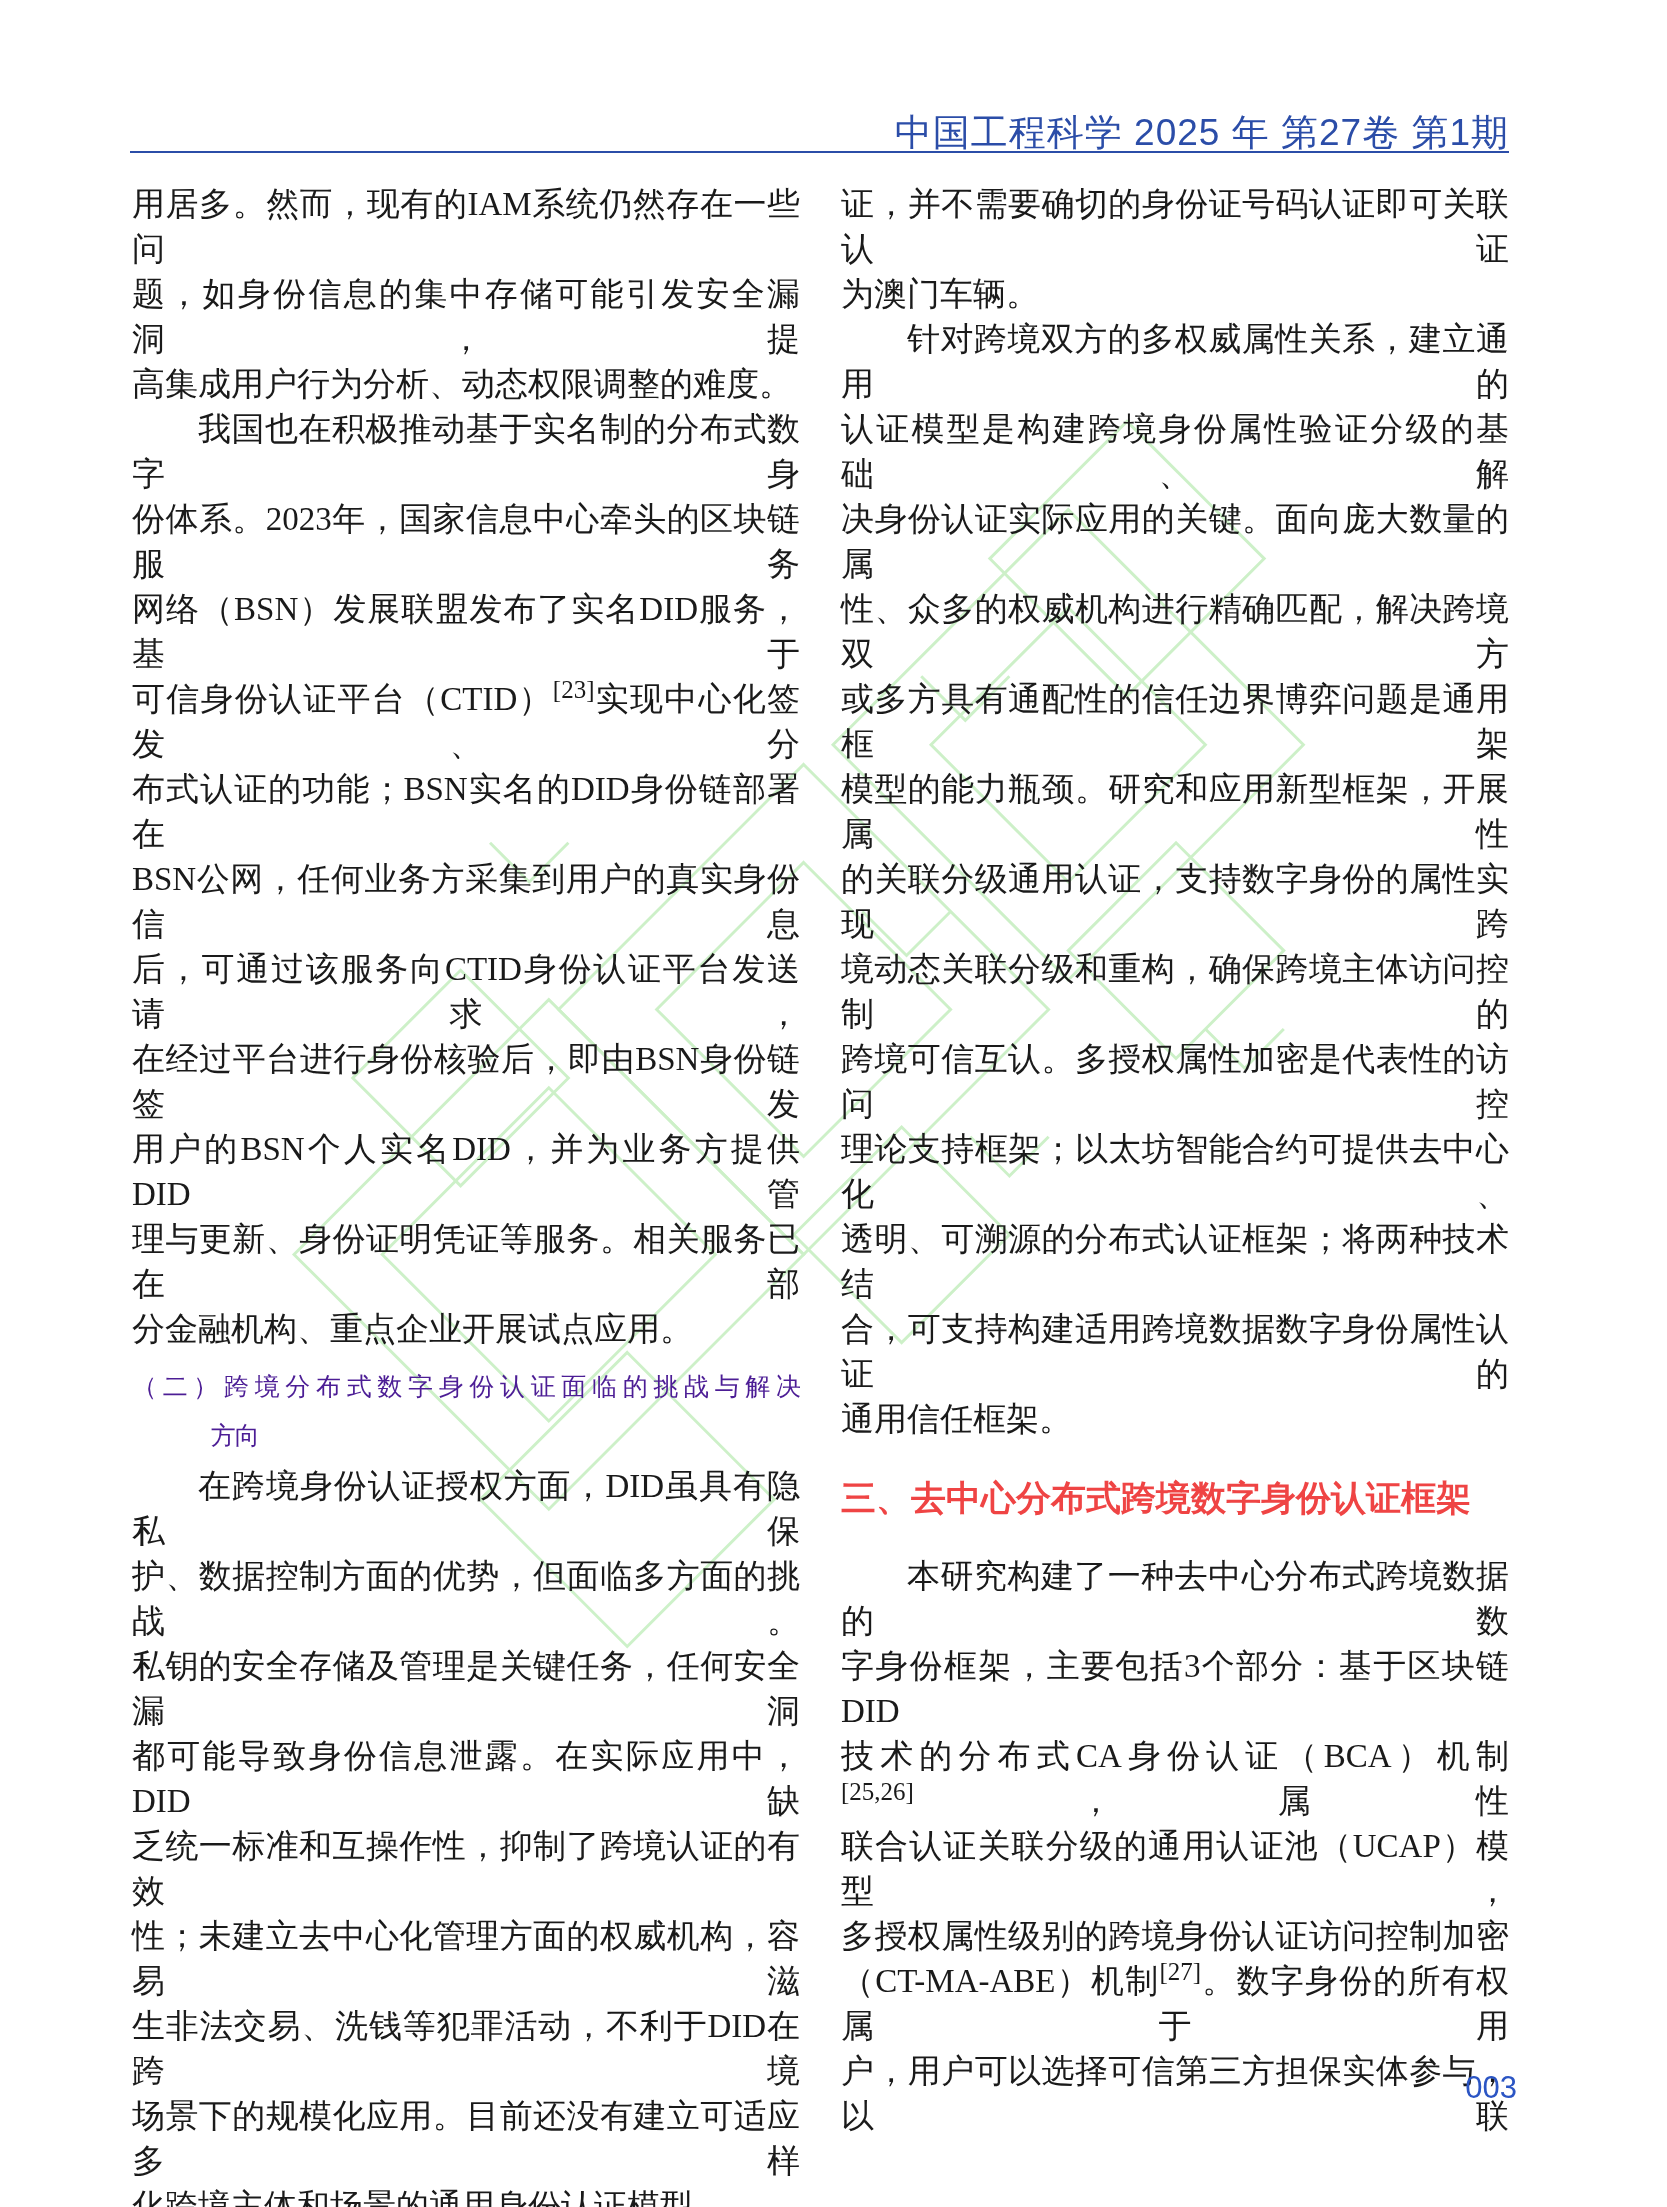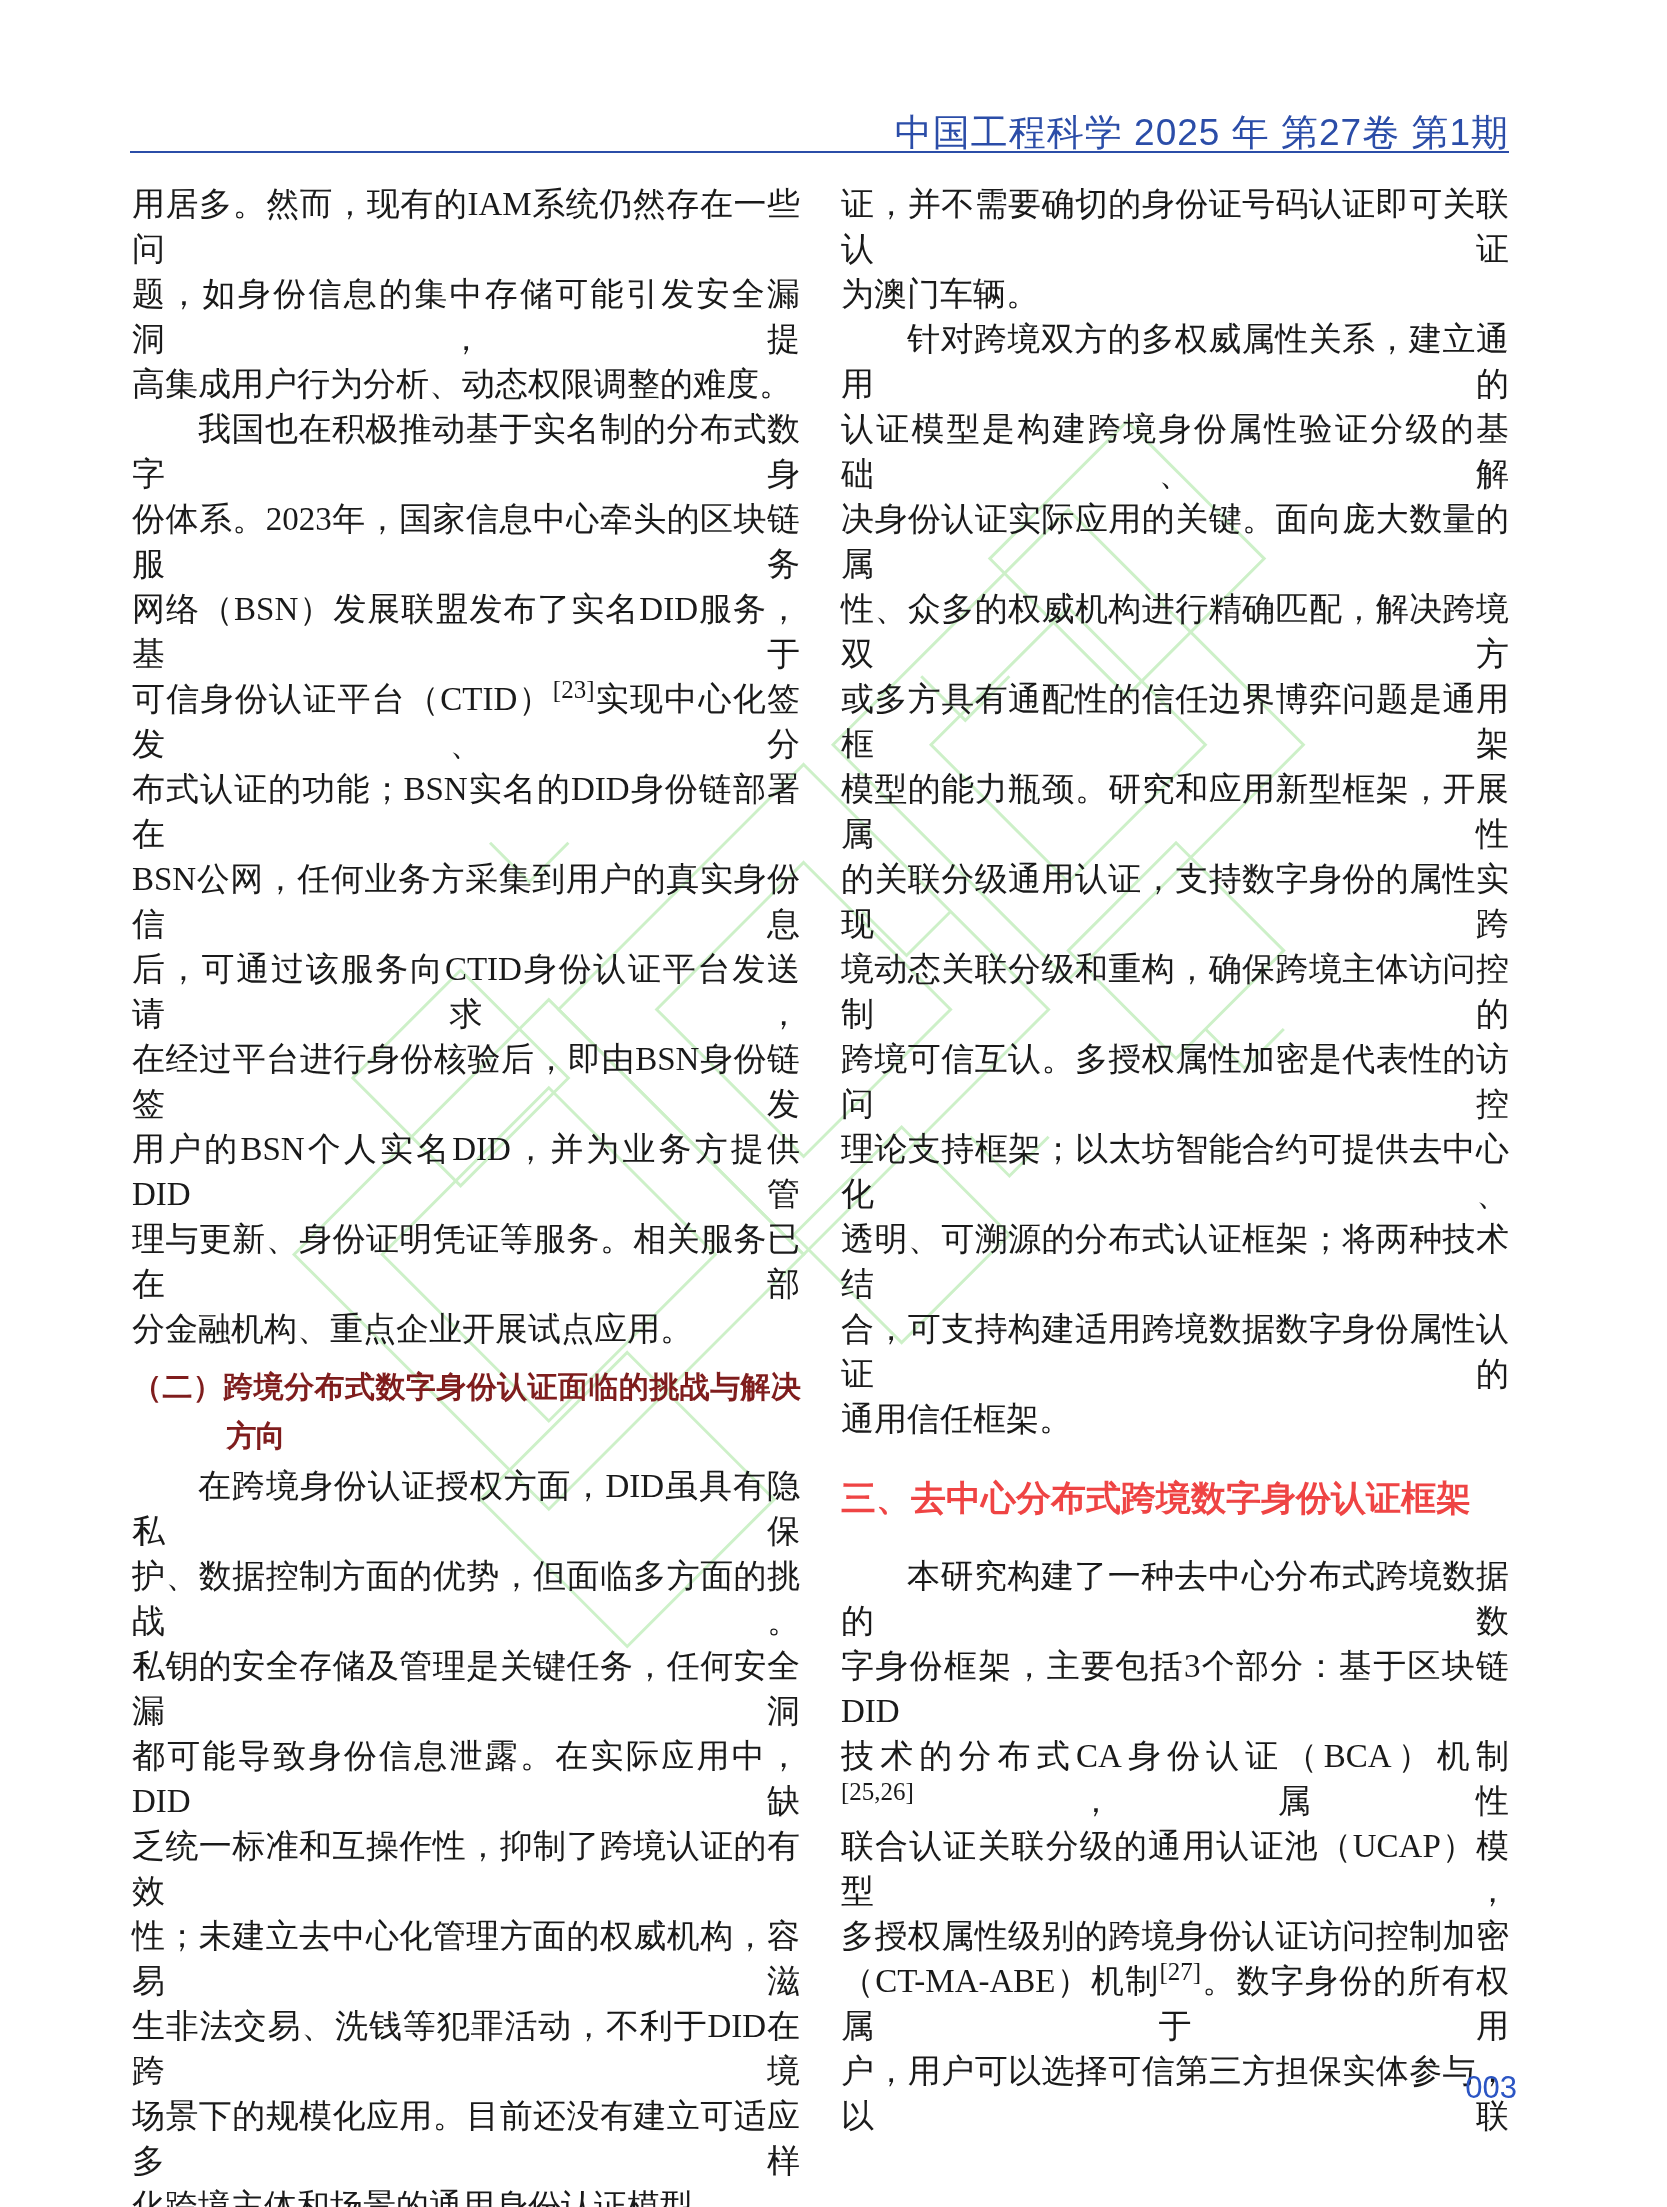--- a/index.html
+++ b/index.html
@@ -22,22 +22,22 @@
   .col-right{left:841px;}
   .block{margin:0;}
   .p .line{
     font-size:33px;line-height:45px;
     text-align:justify;text-align-last:justify;
   }
   .p .line.endline{text-align-last:left;}
   .p .line.fl-indent{text-indent:2em;}
   .h2{margin-top:9.8px;margin-bottom:3.9px;}
   .h2 .line{
-    font-family:"Liberation Sans","DejaVu Sans",sans-serif;font-weight:bold;
-    font-size:30px;line-height:49px;letter-spacing:-1px;color:#7f1d1d;
+    font-family:"Liberation Sans","DejaVu Sans",sans-serif;font-weight:normal;
+    font-size:25px;line-height:49px;letter-spacing:-1px;color:#4c1d95;
     text-align:justify;text-align-last:justify;
   }
   .h2 .line.endline{text-align-last:left;}
   .h2 .line.hang{padding-left:3.15em;}
   .h1{margin-top:27.4px;margin-bottom:27.4px;}
   .h1 .line{
     font-family:"Liberation Sans","DejaVu Sans",sans-serif;font-weight:bold;
     font-size:35px;line-height:57px;color:#ef4444;
     text-align:left;text-align-last:left;white-space:nowrap;
   }

